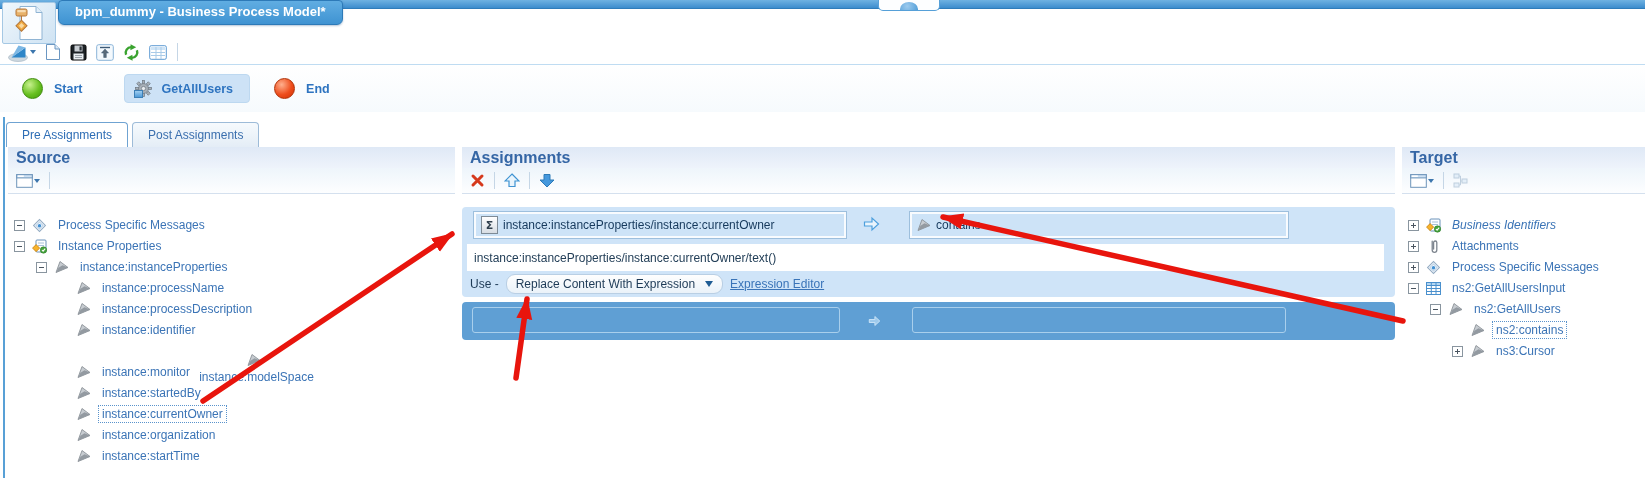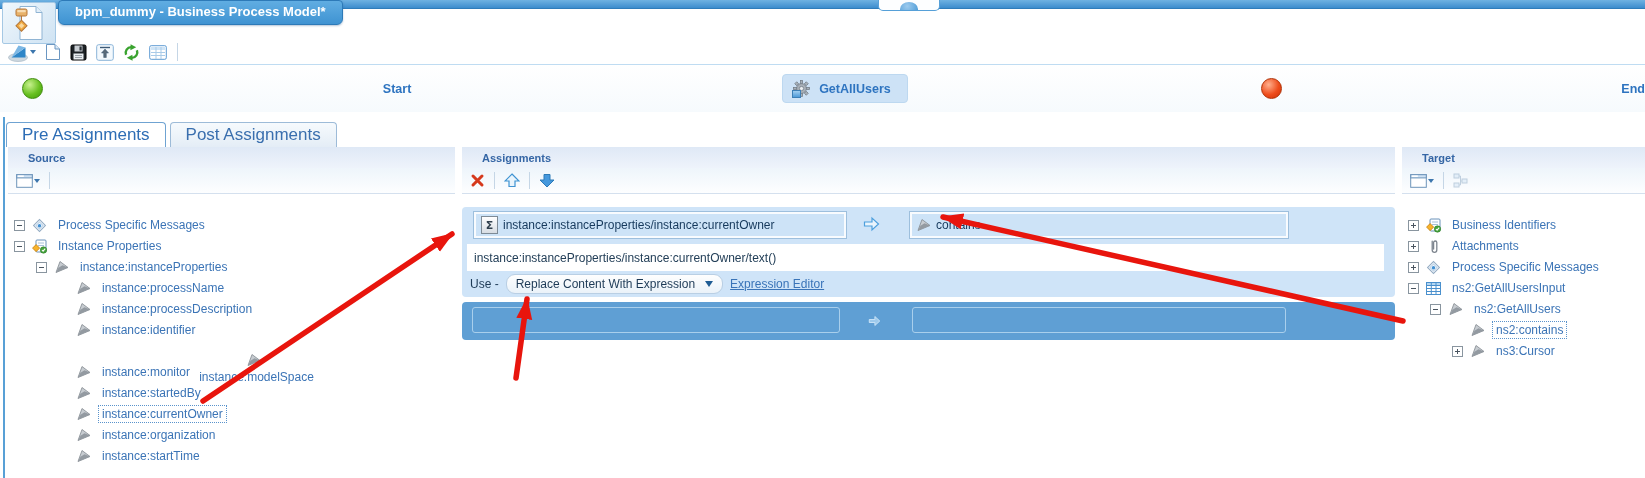--- a/index.html
+++ b/index.html
@@ -24,47 +24,47 @@
 
   
   .main-toolbar{position:absolute;left:6px;top:40px;height:24px;display:flex;align-items:center;gap:7px;}
   .tb-btn{display:flex;align-items:center;justify-content:center;height:22px;padding:0 1px;}
   .tb-caret{width:0;height:0;border-left:3.5px solid transparent;border-right:3.5px solid transparent;
             border-top:4.5px solid #3c76ad;margin-left:1px;}
   .tb-sep{width:1px;height:18px;background:#c5d6e6;margin:0 2px;}
 
   
   .process-row{position:absolute;left:0;top:64px;width:100%;height:48px;border-top:1px solid #bfdcf2;
-               background:linear-gradient(#ffffff,#f6fafd);display:flex;align-items:center;padding-left:22px;box-sizing:border-box;justify-content:space-between;}
+               background:linear-gradient(#ffffff,#f6fafd);display:flex;align-items:center;padding-left:22px;box-sizing:border-box;}
   .event-circle{width:19px;height:19px;border-radius:50%;flex:0 0 auto;}
   .event-start{background:radial-gradient(circle at 35% 30%,#c8f18e,#68c021 55%,#3f9a07);border:1px solid #3e8c0a;}
   .event-end{background:radial-gradient(circle at 35% 30%,#ffb08e,#ee4d1c 55%,#cf2e03);border:1px solid #b03004;}
   .step-label{font-weight:bold;color:#2e74c0;font-size:12.5px;margin-left:11px;}
   .task-pill{display:flex;align-items:center;gap:9px;margin-left:42px;padding:5px 16px 5px 10px;
              background:#cde2f6;border:1px solid #bdd8f0;border-radius:4px;}
   .task-pill .step-label{margin-left:0;}
   .gear-wrap{position:relative;width:17px;height:17px;}
   .gear-wrap .task-chip{position:absolute;left:-1px;bottom:-1px;width:7px;height:6px;
              background:linear-gradient(#9fcdf0,#4f9bd8);border:1px solid #3d7fb6;}
 
   
   .tab-strip{position:absolute;left:6px;top:122px;display:flex;gap:4px;z-index:3;}
-  .tab{height:24px;padding:0 15px;font-size:17px;line-height:24px;color:#3a6fae;
+  .tab{height:24px;padding:0 15px;font-size:12px;line-height:24px;color:#3a6fae;
        border:1px solid #9dbbd8;border-bottom:none;border-radius:4px 4px 0 0;
        background:linear-gradient(#f6fafd,#e4edf6);}
   .tab.active{background:#fff;border-color:#6fa3d2;color:#2d6db5;position:relative;z-index:2;}
   .left-border{position:absolute;left:3px;top:117px;bottom:0;width:2px;background:#58a0d6;}
 
   
   .panel{position:absolute;top:147px;bottom:0;overflow:hidden;}
   .panel-src{left:8px;width:447px;}
   .panel-asg{left:462px;width:933px;}
   .panel-tgt{left:1402px;right:0;}
   .panel-header{height:21px;background:linear-gradient(#dfe9f6,#eef3fb);display:flex;align-items:center;
-                padding-left:20px;font-size:11px;font-weight:bold;color:#3566a5;}
+                padding-left:8px;font-size:16px;font-weight:bold;color:#3566a5;}
   .panel-toolbar{height:25px;background:linear-gradient(#eef5fb,#fdfeff);border-bottom:1px solid #d4e0ee;
                  display:flex;align-items:center;padding-left:7px;gap:6px;}
   .pt-sep{width:1px;height:17px;background:#c5d6e6;margin:0 2px;}
 
   
   .tree{padding-top:21px;font-size:12px;color:#3b74b6;}
   .tree-row{display:flex;align-items:center;height:20px;margin-bottom:1px;}
   .expander{width:11px;height:11px;box-sizing:border-box;border:1px solid #89959f;background:#fff;
             position:relative;flex:0 0 auto;margin-right:6px;}
   .expander::before{content:'';position:absolute;left:2px;right:2px;top:4px;height:1px;background:#4a5560;}
@@ -449,21 +449,21 @@
         <svg width="16" height="15" viewBox="0 0 16 15" opacity="0.45">
           <rect x="1" y="1" width="5" height="4" fill="#cfe2f4" stroke="#7d9cba"></rect>
           <rect x="9" y="6" width="5" height="4" fill="#cfe2f4" stroke="#7d9cba"></rect>
           <rect x="1" y="10" width="5" height="4" fill="#cfe2f4" stroke="#7d9cba"></rect>
           <path d="M6 3 H7.5 V12 H6 M7.5 8 H9" fill="none" stroke="#7d9cba"></path>
         </svg>
       </span>
     </div>
     <div class="tree">
 
-        <div class="tree-row" style="padding-left: 6px;">
+        <div class="tree-row" style="padding-left: 6px; font-style: italic;">
           <span class="expander plus"></span>
           <span class="tree-icon">
             <svg width="16" height="15" viewBox="0 0 16 15">
               <rect x="4" y="1" width="10" height="12" rx="1" fill="#fdfeff" stroke="#6b92ba"></rect>
               <line x1="6" y1="4" x2="12" y2="4" stroke="#a8c2da"></line>
               <line x1="6" y1="6.5" x2="12" y2="6.5" stroke="#a8c2da"></line>
               <rect x="1.6" y="6.6" width="5" height="5" transform="rotate(45 4.1 9.1)" fill="#f7b32b" stroke="#c98312" stroke-width="0.8"></rect>
               <circle cx="11.5" cy="11" r="3.2" fill="#46a33c" stroke="#2e7d27" stroke-width="0.6"></circle>
               <path d="M10 11 l1.1 1.2 L13.2 9.7" fill="none" stroke="#fff" stroke-width="1.1"></path>
             </svg>

